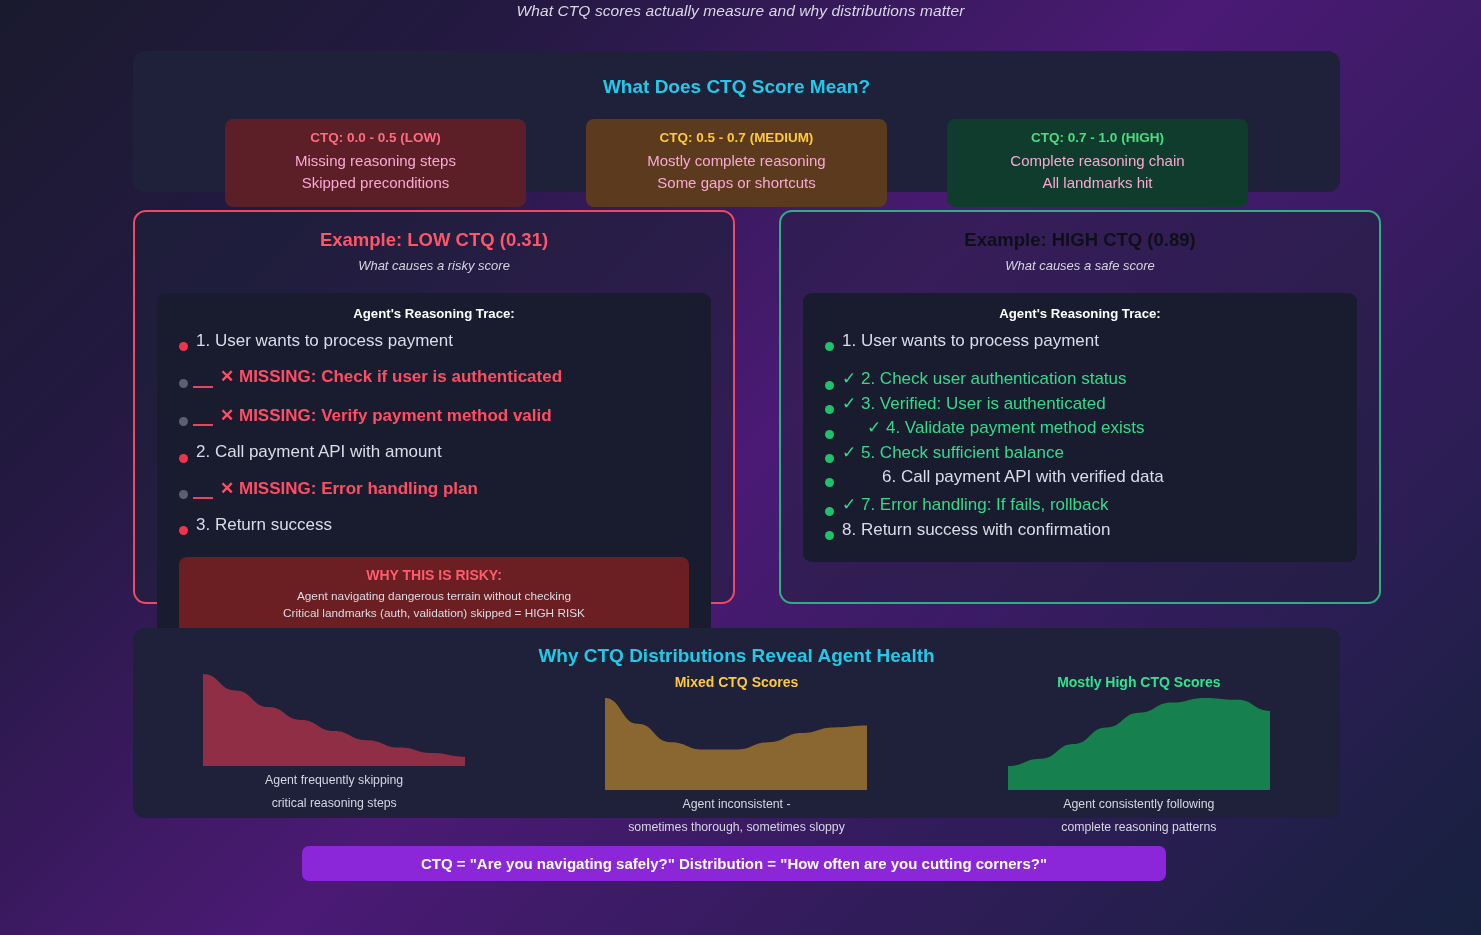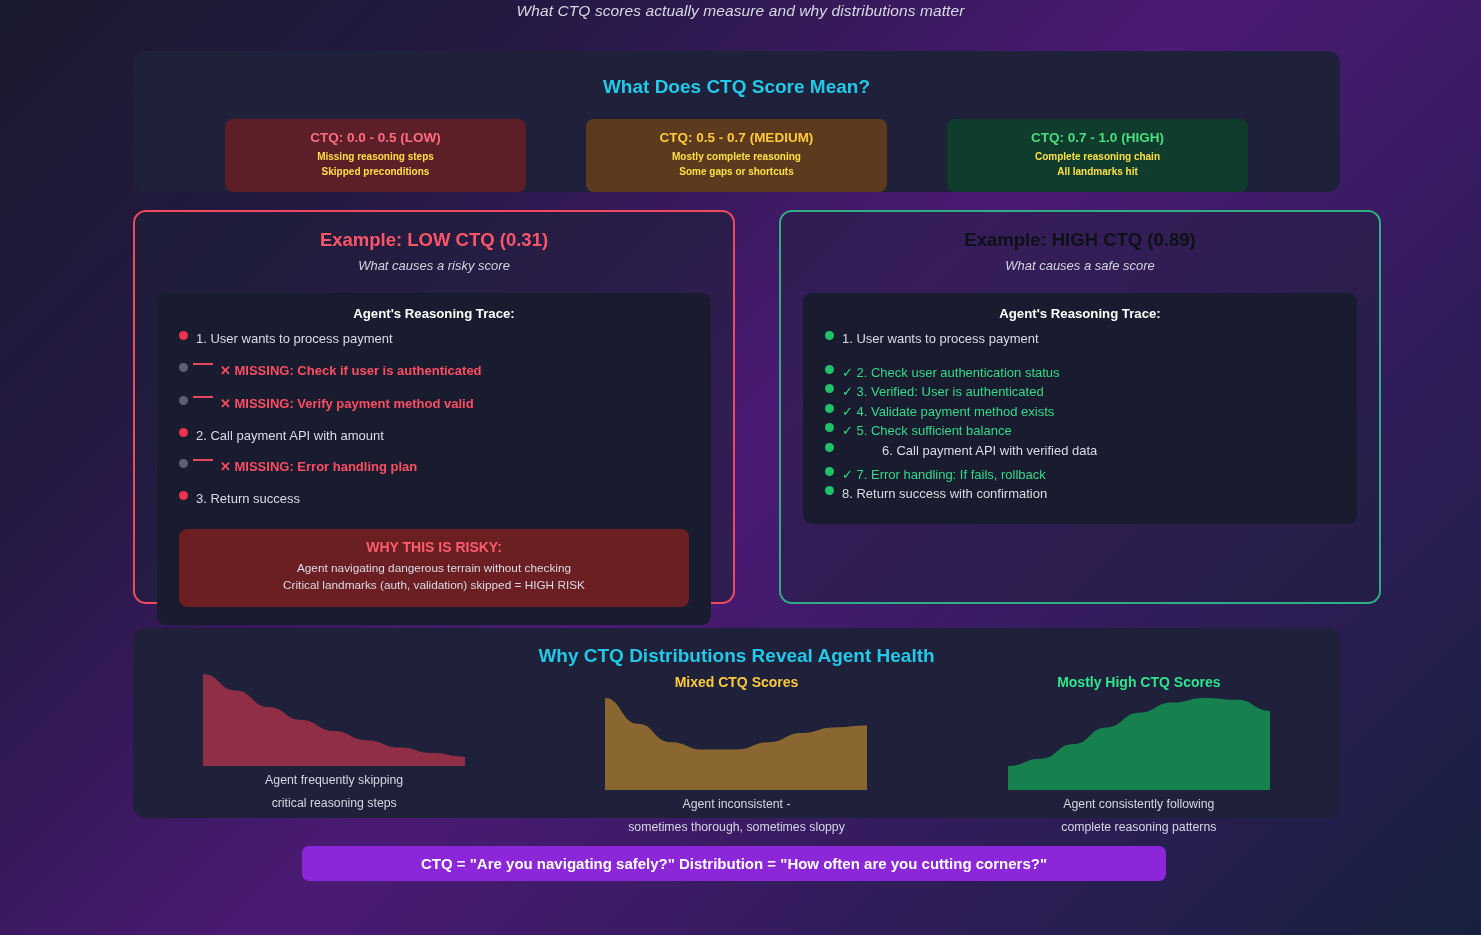--- a/index.html
+++ b/index.html
@@ -58,24 +58,23 @@
     border-radius: 8px;
     padding: 11px 8px 13px 8px;
     text-align: center;
   }
   .legend-box-title {
     font-size: 13.5px;
     font-weight: bold;
     margin-bottom: 5px;
   }
   .legend-box-line {
-    font-size: 10px;
-    color: #fde047;
+    font-size: 15px;
+    color: #f9a8d4;
     line-height: 1.45;
-    font-weight: bold;
   }
   .lb-low    { background: #5c1f28; }
   .lb-med    { background: #5c3a1d; }
   .lb-high   { background: #0f3c2c; }
   .lb-low .legend-box-title  { color: #ff6b81; }
   .lb-med .legend-box-title  { color: #ffc93c; }
   .lb-high .legend-box-title { color: #4ade80; }
 
   
   .example {
@@ -112,22 +111,22 @@
   .trace-heading {
     text-align: center;
     font-size: 13.2px;
     font-weight: bold;
     color: #ffffff;
     margin-bottom: 10px;
   }
   .trace-list { list-style: none; }
   .trace-item {
     display: flex;
-    align-items: flex-start;
-    font-size: 13px;
+    align-items: flex-end;
+    font-size: 17px;
     line-height: 1.2;
   }
   .dot {
     width: 9px; height: 9px;
     border-radius: 50%;
     flex: 0 0 9px;
     margin-right: 8px;
   }
   .dot-red   { background: #f0344a; }
   .dot-green { background: #1fc16b; }
@@ -307,21 +306,21 @@
           <span class="txt-normal">1. User wants to process payment</span>
         </li>
         <li class="trace-item" style="margin-bottom: 4px;">
           <span class="dot dot-green"></span>
           <span class="txt-check">✓ 2. Check user authentication status</span>
         </li>
         <li class="trace-item" style="margin-bottom: 4px;">
           <span class="dot dot-green"></span>
           <span class="txt-check">✓ 3. Verified: User is authenticated</span>
         </li>
-        <li class="trace-item" style="margin-bottom: 4px;">
+        <li class="trace-item" style="margin-bottom: 4px; gap: 25px;">
           <span class="dot dot-green"></span>
           <span class="txt-check">✓ 4. Validate payment method exists</span>
         </li>
         <li class="trace-item" style="margin-bottom: 4px;">
           <span class="dot dot-green"></span>
           <span class="txt-check">✓ 5. Check sufficient balance</span>
         </li>
         <li class="trace-item" style="margin-bottom: 8px; gap: 40px;">
           <span class="dot dot-green"></span>
           <span class="txt-normal">6. Call payment API with verified data</span>

